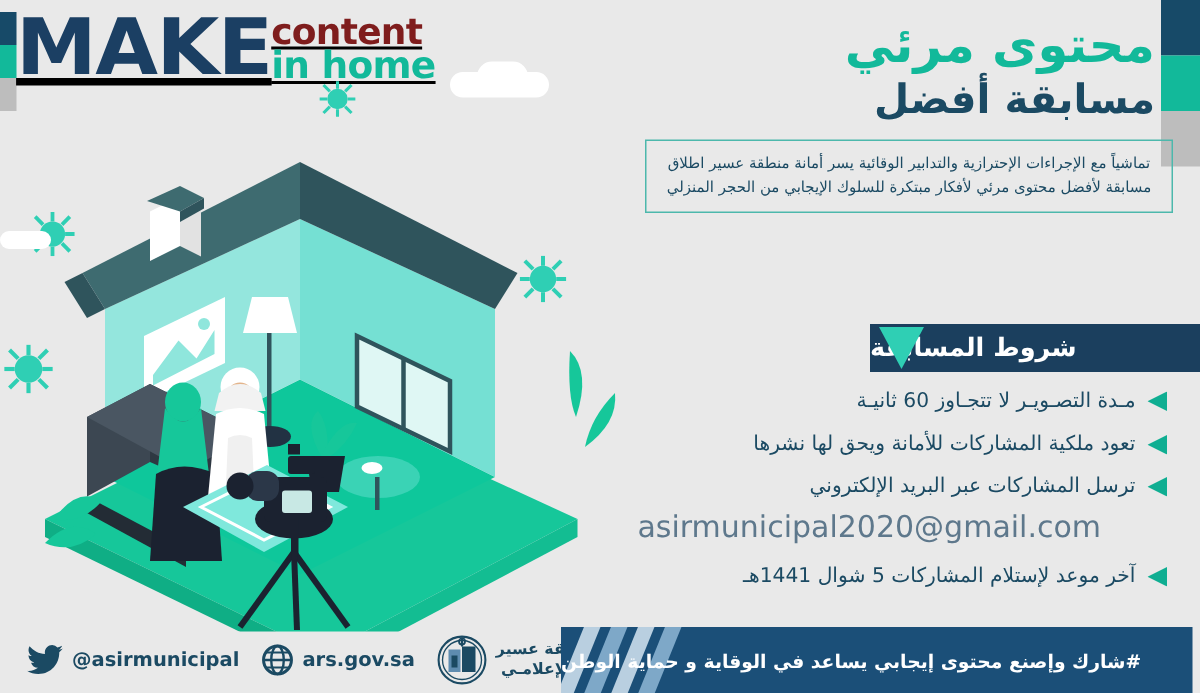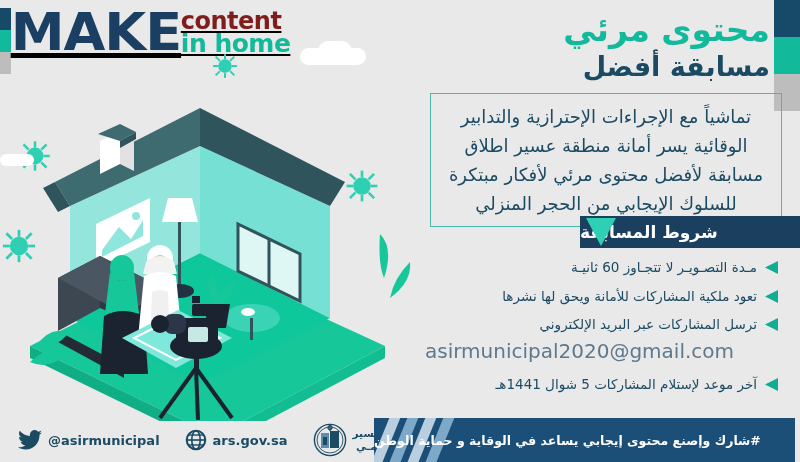--- a/index.html
+++ b/index.html
@@ -68,21 +68,21 @@
   #headline-2 {
     font-size:33px; color:#12b99a; font-weight:bold;
     line-height:1.25; margin-top:1px;
   }
 
   #intro-box {
     direction:rtl; text-align:center;
     margin:9px 18px 0 30px;
     border:1.6px solid #4cb8ac;
     padding:8px 10px 7px 10px;
-    color:#1b4a63; font-size:18px; line-height:1.62;
+    color:#1b4a63; font-size:10px; line-height:1.62;
   }
 
   
   #conditions-banner {
     position:absolute; right:0; top:216px;
     height:32px; width:220px;
     background:#1b3f5e;
     display:flex; align-items:center; justify-content:flex-end;
     padding-right:14px; direction:rtl;
   }
@@ -105,21 +105,21 @@
   .cond-body { flex:1 1 auto; text-align:right; }
   .cond-text { color:#1b4a63; font-size:13.5px; line-height:1.45; }
   .cond-sub   { color:#5e788c; font-size:20px; line-height:1.5;
                 direction:ltr; text-align:center; margin-top:1px;
                 padding-right:6px; }
 
   
   #footer { position:absolute; left:0; bottom:0; width:800px; height:44px; }
   #footer-left {
     position:absolute; left:18px; top:0; height:44px;
-    display:flex; align-items:center; gap:25px;
+    display:flex; align-items:center; gap:14px;
   }
   .f-item { display:flex; align-items:center; gap:6px; }
   .f-text { color:#1b4a63; font-size:13px; font-weight:bold; }
   #logo-ar { direction:rtl; text-align:right; line-height:1.25;
              color:#1b4a63; font-size:10.5px; font-weight:bold; }
 
   #hashtag-bar {
     position:absolute; right:5px; bottom:0;
     width:421px; height:44px; background:#1b4f78;
     display:flex; align-items:center; justify-content:flex-end;

